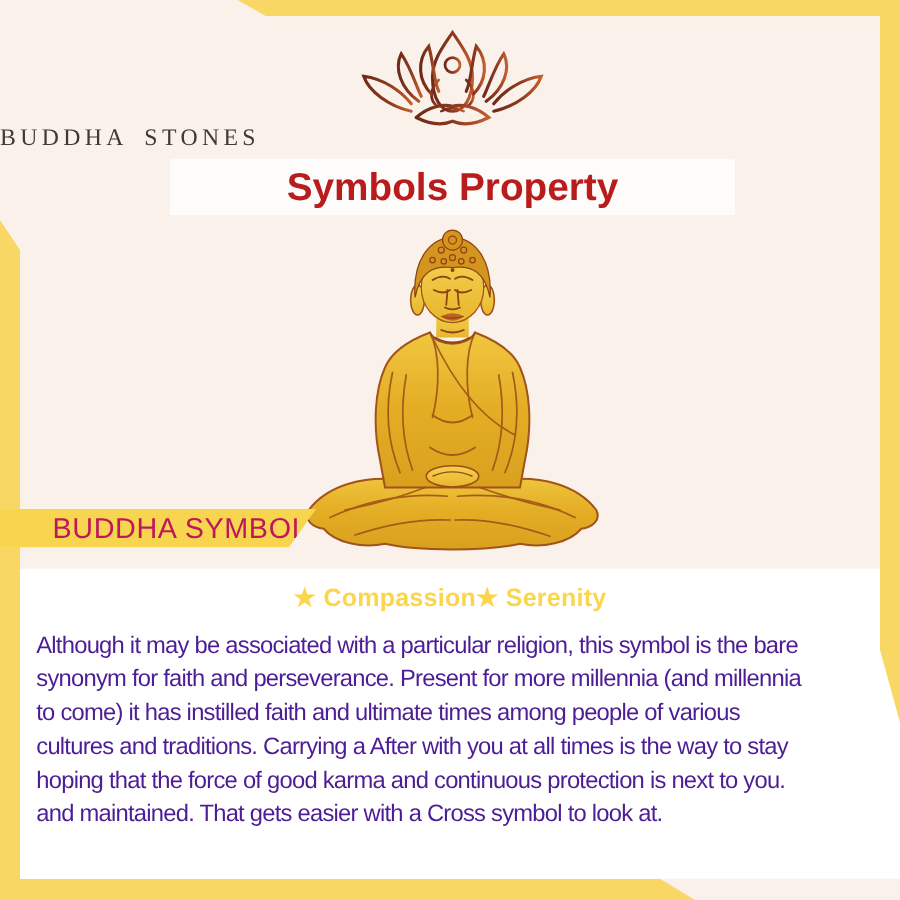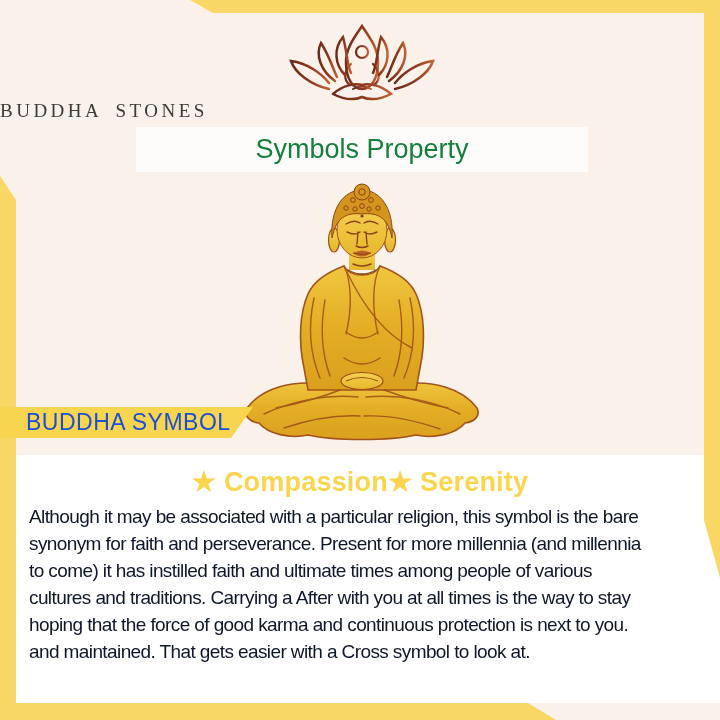--- a/index.html
+++ b/index.html
@@ -26,43 +26,43 @@
     position:absolute;left:0;top:100px;width:720px;
     font-family:"Liberation Serif",serif;font-size:19px;color:#3d3b38;
     letter-spacing:3.5px;word-spacing:6px;font-weight:500;
   }
   
   .title-banner{
     position:absolute;left:136px;top:127px;width:452px;height:45px;
     background:#fdfcfb;display:flex;align-items:center;justify-content:center;
   }
   .title-banner span{
-    font-size:27px;font-weight:normal;color:#15803d;letter-spacing:0px;
+    font-size:31px;font-weight:bold;color:#b91c1c;letter-spacing:0px;
   }
   
   .buddha-svg{position:absolute;left:228px;top:182px;width:268px;height:262px;}
   
   .ribbon-badge{
     position:absolute;left:0;top:407px;width:253px;height:31px;
     background:#f8d54e;display:flex;align-items:center;
     clip-path:polygon(0 0,100% 0,calc(100% - 22px) 100%,0 100%);
   }
   .ribbon-badge span{
-    padding-left:26px;color:#1d4ed8;font-size:23px;letter-spacing:0.5px;
+    padding-left:42px;color:#be185d;font-size:23px;letter-spacing:0.5px;
   }
   
   .article-heading{
     position:absolute;left:0;top:466px;width:720px;text-align:center;
-    font-size:27px;font-weight:bold;color:#fbd54d;letter-spacing:0.2px;
+    font-size:20px;font-weight:bold;color:#fbd54d;letter-spacing:0.2px;
   }
   .article-body{position:absolute;left:29px;top:503px;width:691px;}
   .article-body p{
     margin:0;white-space:nowrap;
     font-size:19px;letter-spacing:-0.6px;line-height:27px;
-    color:#0f172a;font-weight:500;
+    color:#4c1d95;font-weight:500;
   }
 </style>
 </head>
 <body>
 
 <div class="canvas">
 
   <div class="white-section"></div>
 
   <div class="band band-top"></div>

